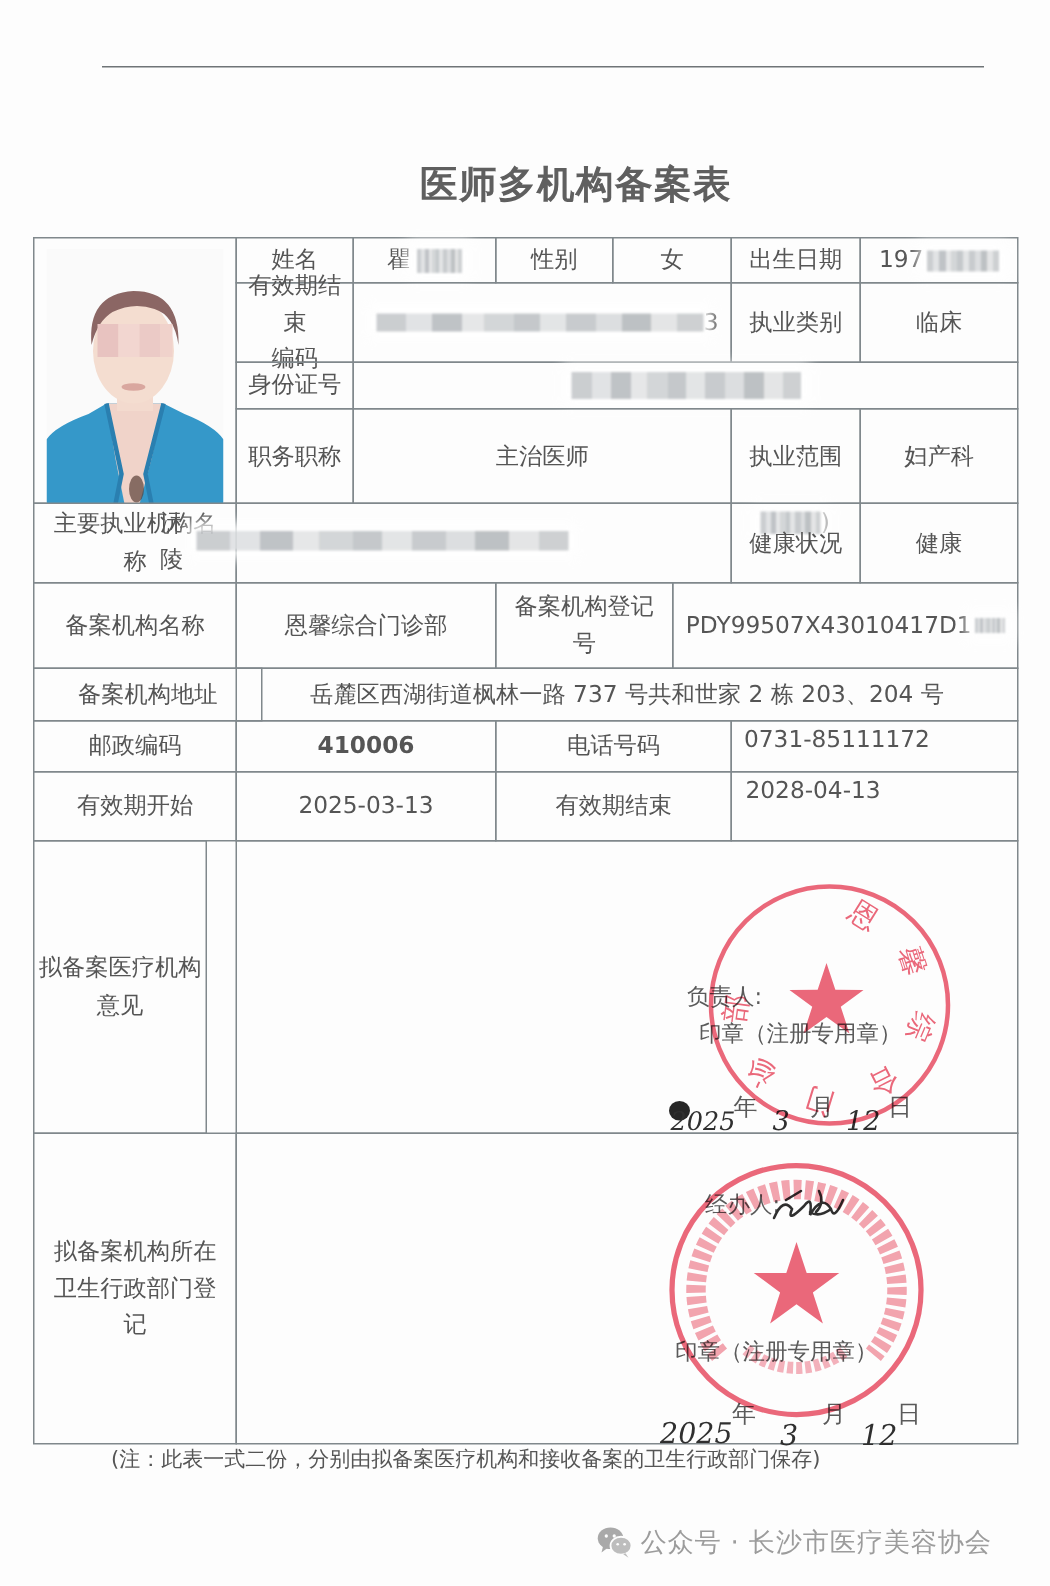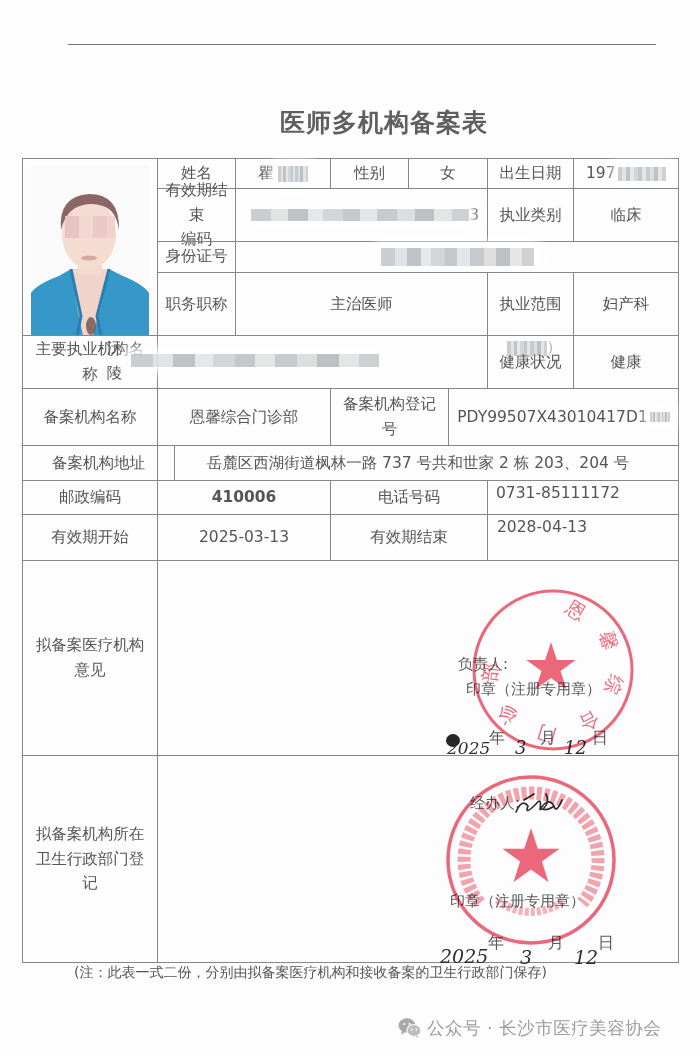--- a/index.html
+++ b/index.html
@@ -133,21 +133,21 @@
   <div class="cell" style="left:22px;top:480px;width:136px;height:35px;">邮政编码</div>
   <div class="cell" style="left:157px;top:480px;width:174px;height:35px;font-weight:bold;">410006</div>
   <div class="cell" style="left:330px;top:480px;width:158px;height:35px;">电话号码</div>
   <div class="cell topleft" style="left:487px;top:480px;width:192px;height:35px;padding-left:8px;padding-top:0px;">0731-85111172</div>
 
   <div class="cell" style="left:22px;top:514px;width:136px;height:47px;">有效期开始</div>
   <div class="cell" style="left:157px;top:514px;width:174px;height:47px;">2025-03-13</div>
   <div class="cell" style="left:330px;top:514px;width:158px;height:47px;">有效期结束</div>
   <div class="cell topleft" style="left:487px;top:514px;width:192px;height:47px;padding-left:9px;padding-top:0px;">2028-04-13</div>
 
-  <div class="cell" style="left:22px;top:560px;width:136px;height:196px;">拟备案医疗机构
+  <div class="cell" style="left:22px;top:560px;width:116px;height:196px;">拟备案医疗机构
 意见</div>
   <div class="cell" style="left:157px;top:560px;width:522px;height:196px;"></div>
 
   <div class="cell" style="left:22px;top:755px;width:136px;height:208px;">拟备案机构所在
 卫生行政部门登
 记</div>
   <div class="cell" style="left:157px;top:755px;width:522px;height:208px;"></div>
 </div>
 
 <div class="abs print" style="left:458px;top:655px;">负责人:</div>

